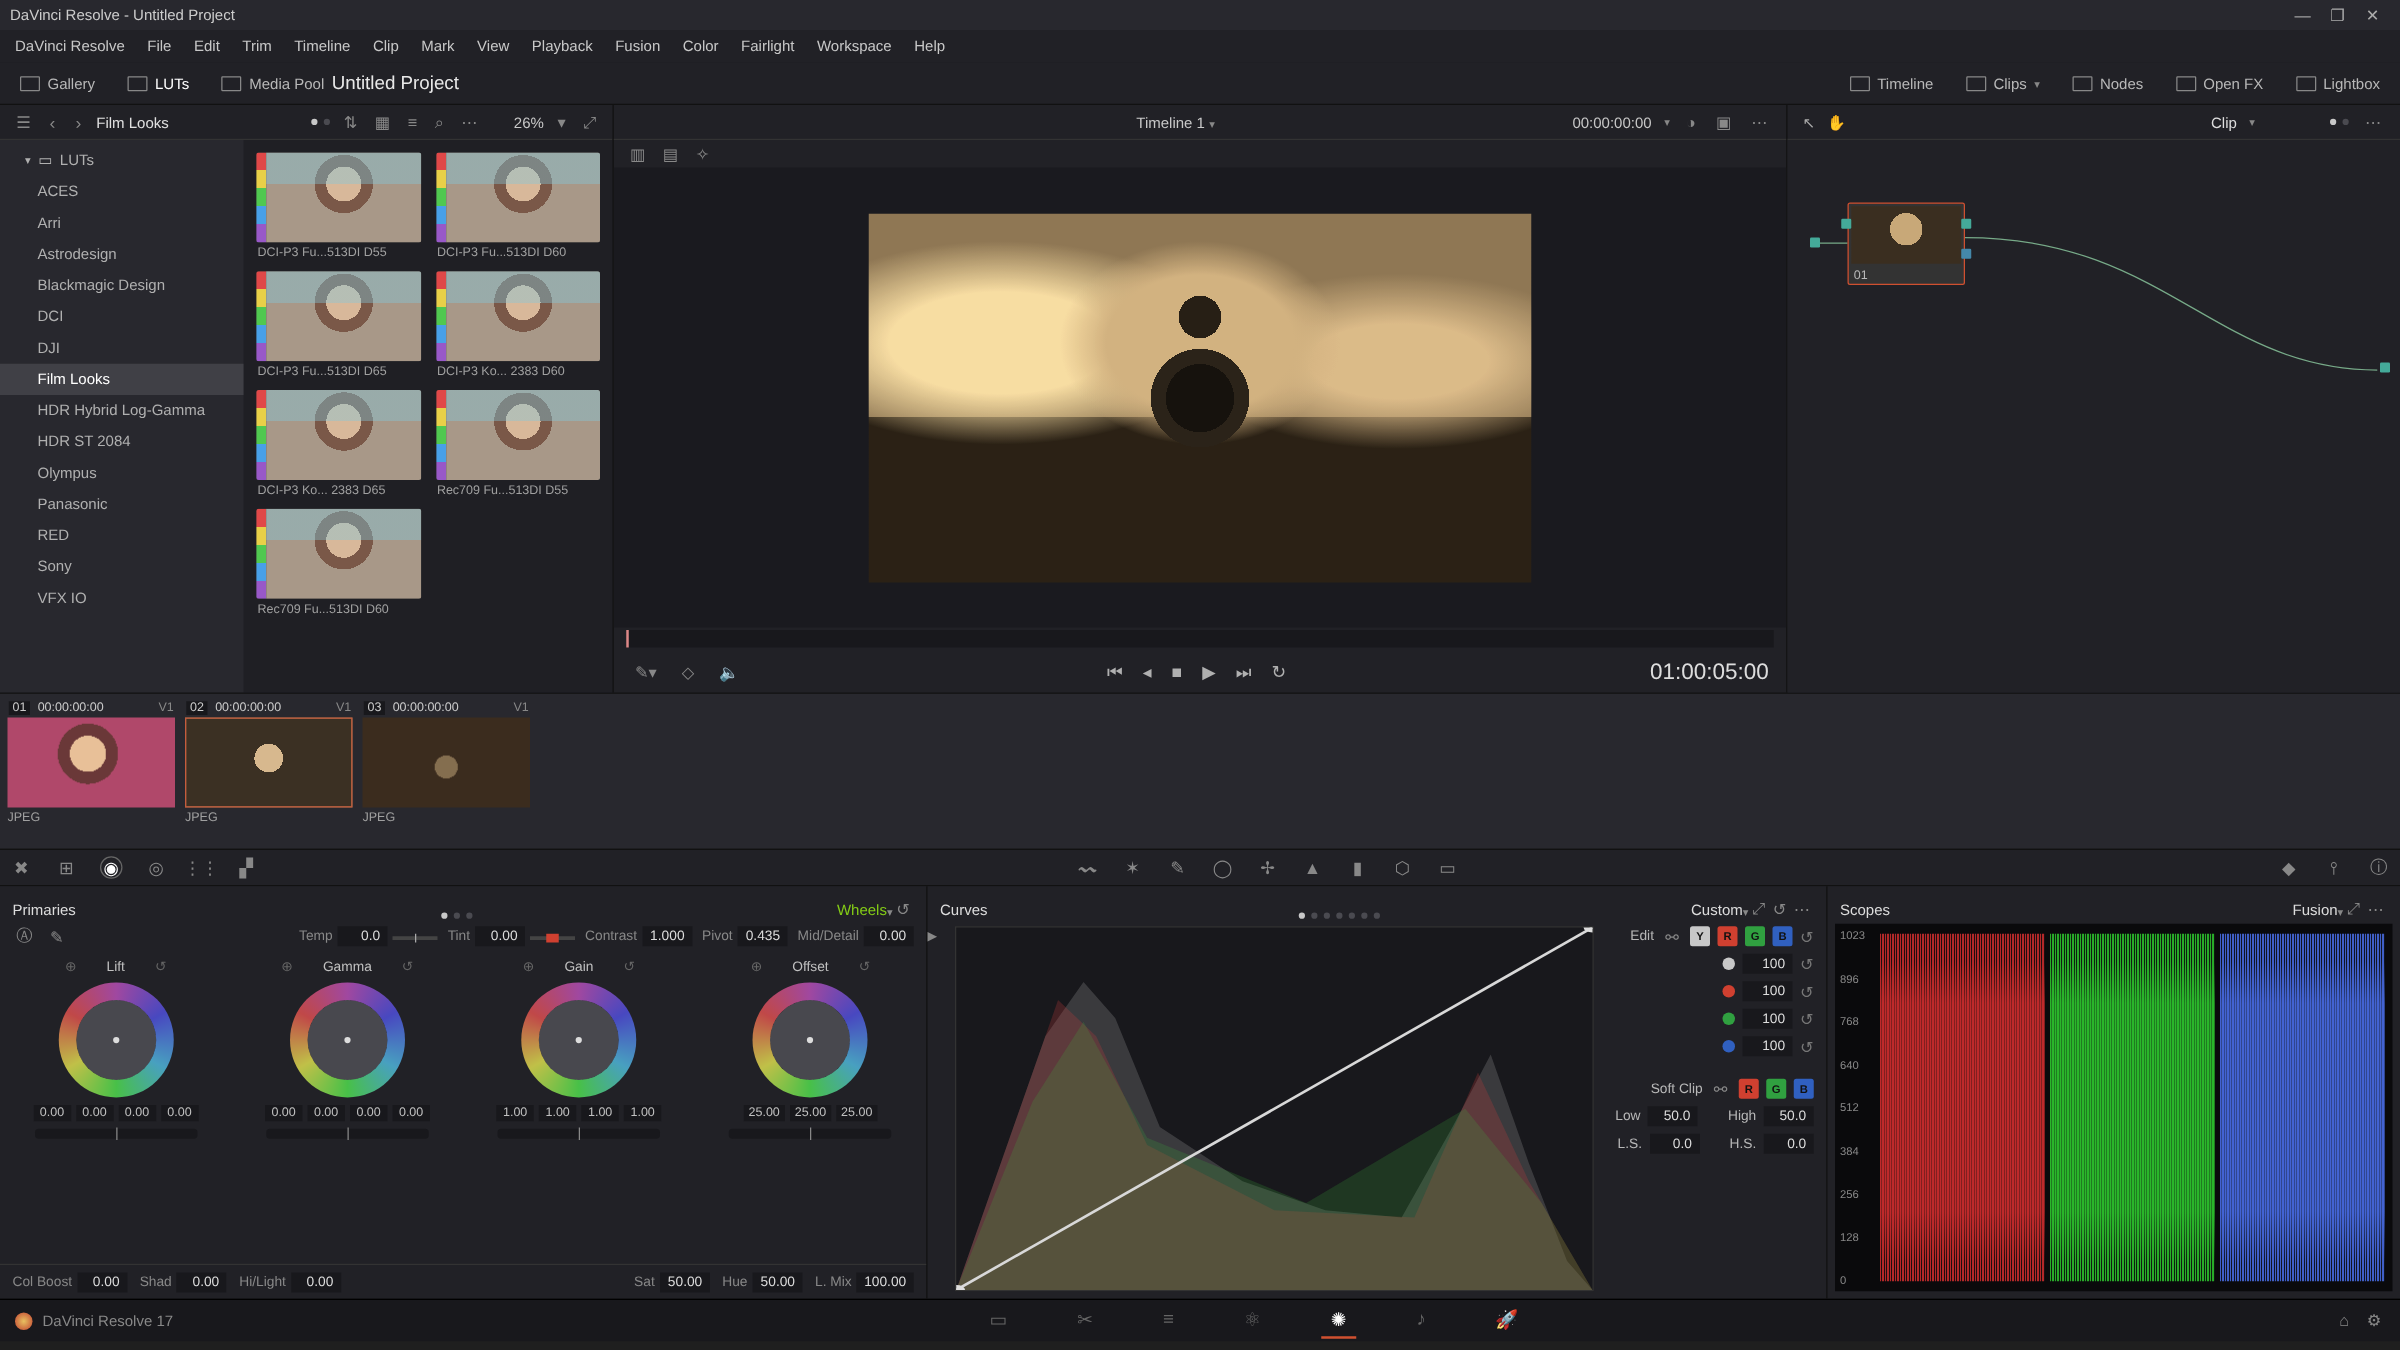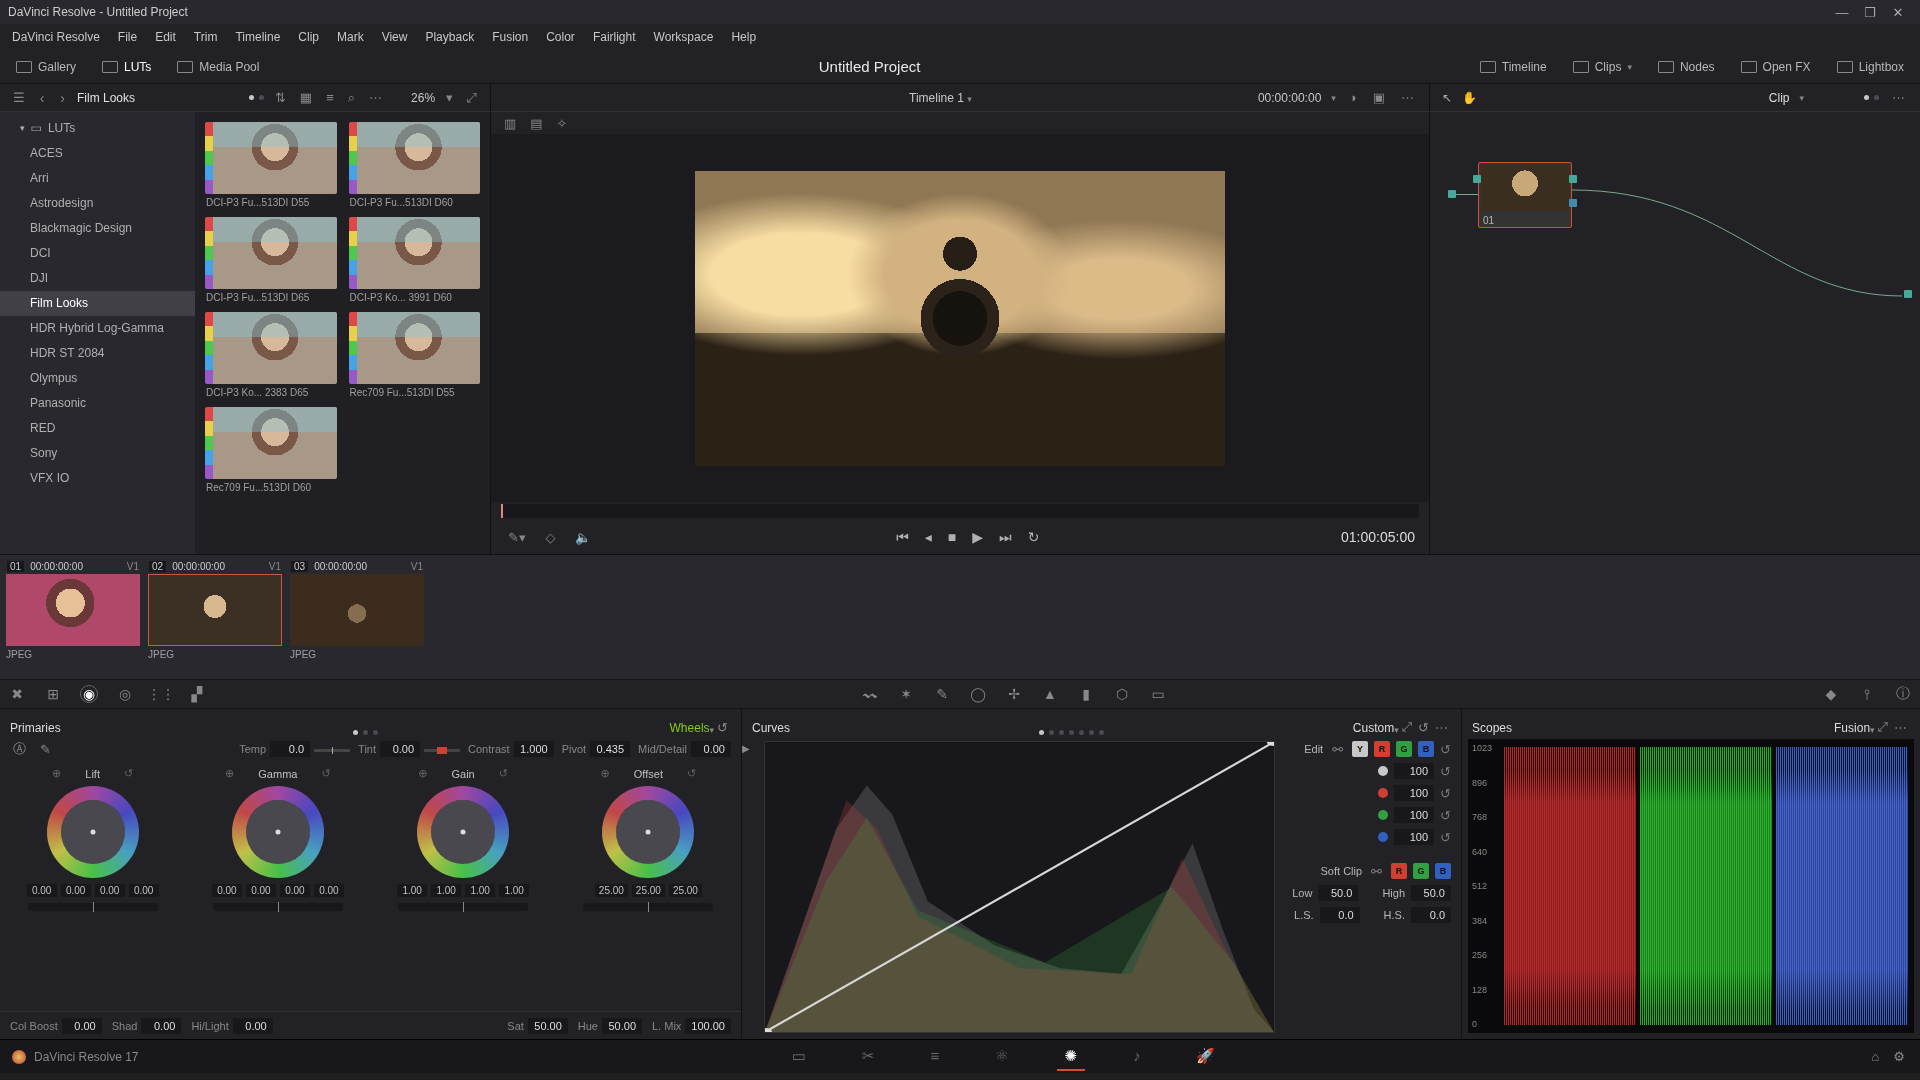--- a/index.html
+++ b/index.html
@@ -6,21 +6,21 @@
 body { background: #1f1f1f; color: #b8b8b8; font-size: 11px; overflow: hidden; width: 1920px; height: 1080px; }
 .titlebar { height: 24px; background: #28282e; display: flex; align-items: center; padding: 0 8px; font-size: 12px; color: #ccc; }
 .titlebar .spacer { flex: 1; }
 .winbtn { width: 28px; text-align: center; font-size: 13px; color: #aaa; cursor: pointer; }
 .menubar { height: 26px; background: #212126; display: flex; align-items: center; padding: 0 4px; gap: 2px; font-size: 12px; }
 .menuitem { padding: 3px 8px; color: #c8c8c8; cursor: pointer; }
 .toolbar { height: 34px; background: #212126; border-bottom: 1px solid #111; display: flex; align-items: center; padding: 0 10px; }
 .tool-left, .tool-right { display: flex; align-items: center; gap: 14px; }
 .tool-btn { display: flex; align-items: center; gap: 6px; color: #b8b8b8; padding: 4px 6px; font-size: 12px; cursor: pointer; }
 .tool-btn .ic { width: 16px; height: 12px; border: 1px solid #888; border-radius: 1px; }
-.proj-title { flex: 1; text-align: center; font-size: 15px; color: #e8e8e8; font-weight: 500; }
+.proj-title { flex: 1; font-size: 15px; color: #e8e8e8; font-weight: 500; }
 .upper { display: flex; height: 470px; background: #212126; }
 .left-pane { width: 490px; display: flex; flex-direction: column; }
 .pane-head { height: 28px; display: flex; align-items: center; padding: 0 10px; border-bottom: 1px solid #333; font-size: 12px; gap: 8px; }
 .pane-head .lbl { color: #e0e0e0; font-weight: 500; }
 .hicon { color: #888; font-size: 13px; padding: 0 3px; cursor: pointer; }
 .left-body { flex: 1; display: flex; overflow: hidden; }
 .tree { width: 195px; background: #28282e; padding-top: 4px; font-size: 12px; }
 .tree-item { padding: 4px 12px 4px 30px; color: #b0b0b0; cursor: pointer; line-height: 17px; }
 .tree-root { padding-left: 20px; display: flex; align-items: center; gap: 6px; }
 .tree-item.selected { background: #404046; color: #fff; }
@@ -42,21 +42,21 @@
   radial-gradient(ellipse at 50% 35%, #c8a878 0 20%, transparent 30%),
   radial-gradient(ellipse at 20% 35%, #e8d098 0 15%, transparent 30%),
   radial-gradient(ellipse at 80% 40%, #d0b080 0 12%, transparent 28%),
   linear-gradient(#8a7250 0 55%, #2e2418 55% 100%);
   filter: sepia(0.2) contrast(1.05);
 }
 .scrubber { height: 14px; background: #18181c; margin: 2px 10px; position: relative; }
 .scrubber .ph { position: absolute; left: 0; top: 0; bottom: 0; width: 2px; background: #d88; }
 .transport { height: 34px; display: flex; align-items: center; padding: 0 14px; gap: 14px; color: #b0b0b0; }
 .transport .center { flex: 1; display: flex; justify-content: center; gap: 16px; font-size: 14px; }
-.transport .tc { font-size: 14px; color: #ddd; font-variant-numeric: tabular-nums; }
+.transport .tc { font-size: 18px; color: #ddd; font-variant-numeric: tabular-nums; }
 .nodes { width: 490px; display: flex; flex-direction: column; }
 .nodes-head { height: 28px; display: flex; align-items: center; padding: 0 12px; gap: 10px; color: #aaa; font-size: 12px; border-bottom: 1px solid #333; }
 .nodes-head .sp { flex: 1; }
 .nodes-body { flex: 1; background: #212126; position: relative; }
 .node-box { position: absolute; left: 48px; top: 50px; width: 94px; height: 66px; border: 1px solid #d05030; border-radius: 2px; background: #333; }
 .node-box .ni { position: absolute; inset: 2px 2px 16px 2px; background: radial-gradient(circle at 50% 40%, #c8a878 0 25%, #3a2e20 25% 100%); }
 .node-box .nl { position: absolute; left: 4px; bottom: 1px; font-size: 10px; }
 .nport { position: absolute; width: 8px; height: 8px; background: #4a9; border-radius: 1px; }
 .nline { position: absolute; border-top: 1px solid #7a8; }
 .clips-row { height: 125px; background: #28282e; border-top: 1px solid #111; display: flex; gap: 8px; padding: 4px 6px 2px 6px; }
@@ -259,21 +259,21 @@
               <div class="lut-strip"></div>
               <div class="lut-img"></div>
             </div>
             <div class="lut-label">DCI-P3 Fu...513DI D65</div>
           </div>
           <div class="lut-card">
             <div class="lut-thumb">
               <div class="lut-strip"></div>
               <div class="lut-img"></div>
             </div>
-            <div class="lut-label">DCI-P3 Ko... 3991 D60</div>
+            <div class="lut-label">DCI-P3 Ko... 2383 D60</div>
           </div>
           <div class="lut-card">
             <div class="lut-thumb">
               <div class="lut-strip"></div>
               <div class="lut-img"></div>
             </div>
             <div class="lut-label">DCI-P3 Ko... 2383 D65</div>
           </div>
           <div class="lut-card">
             <div class="lut-thumb">

